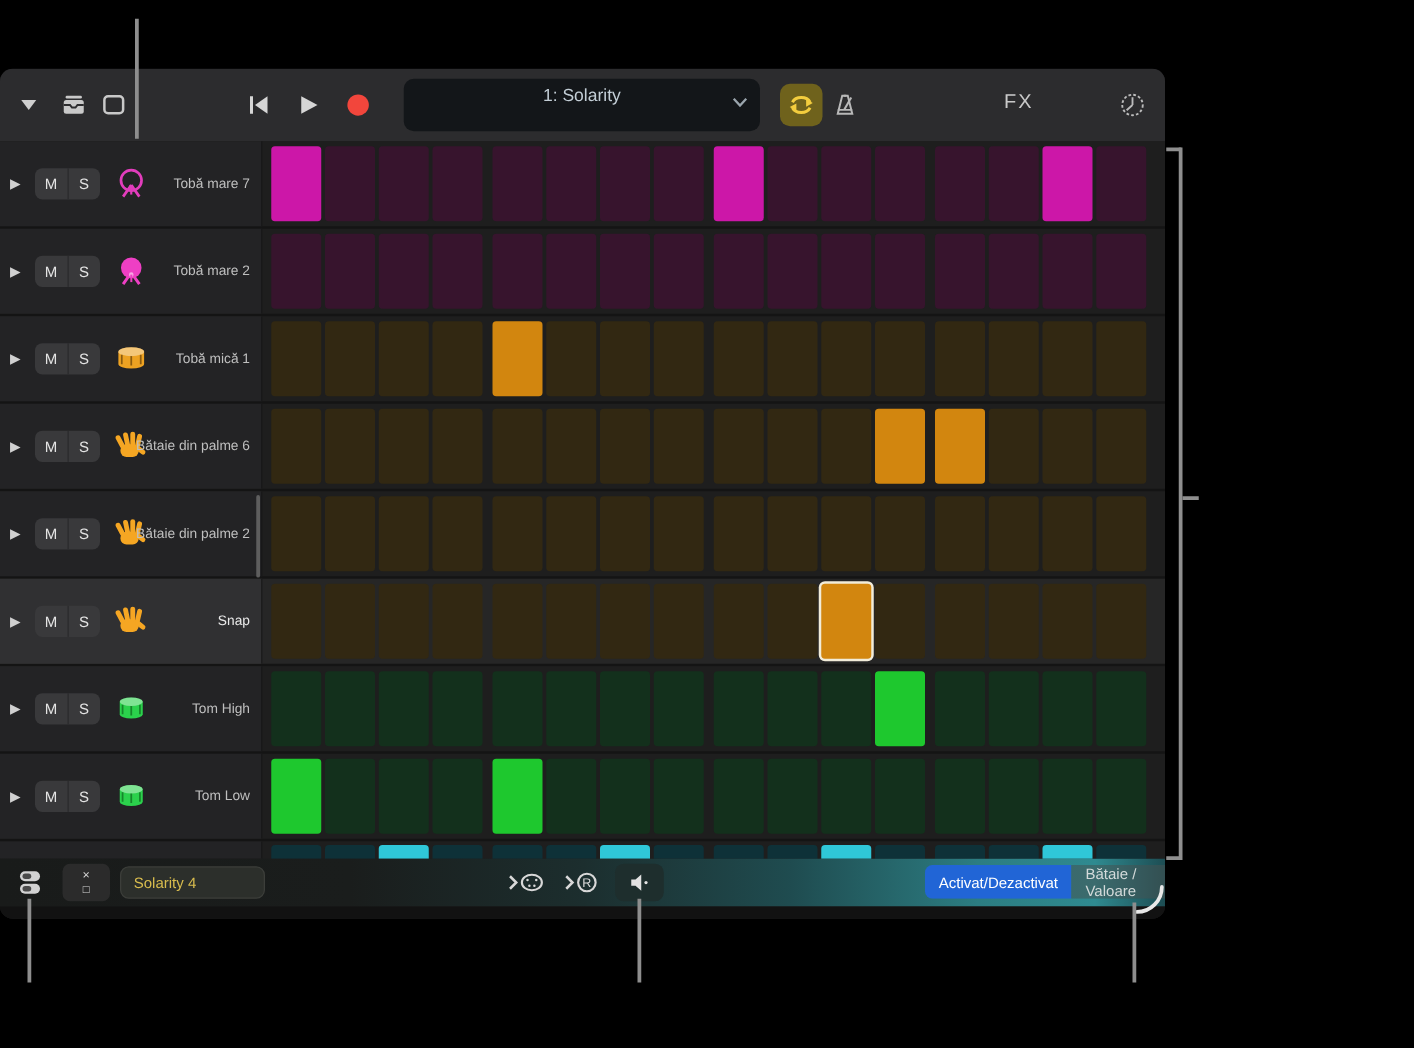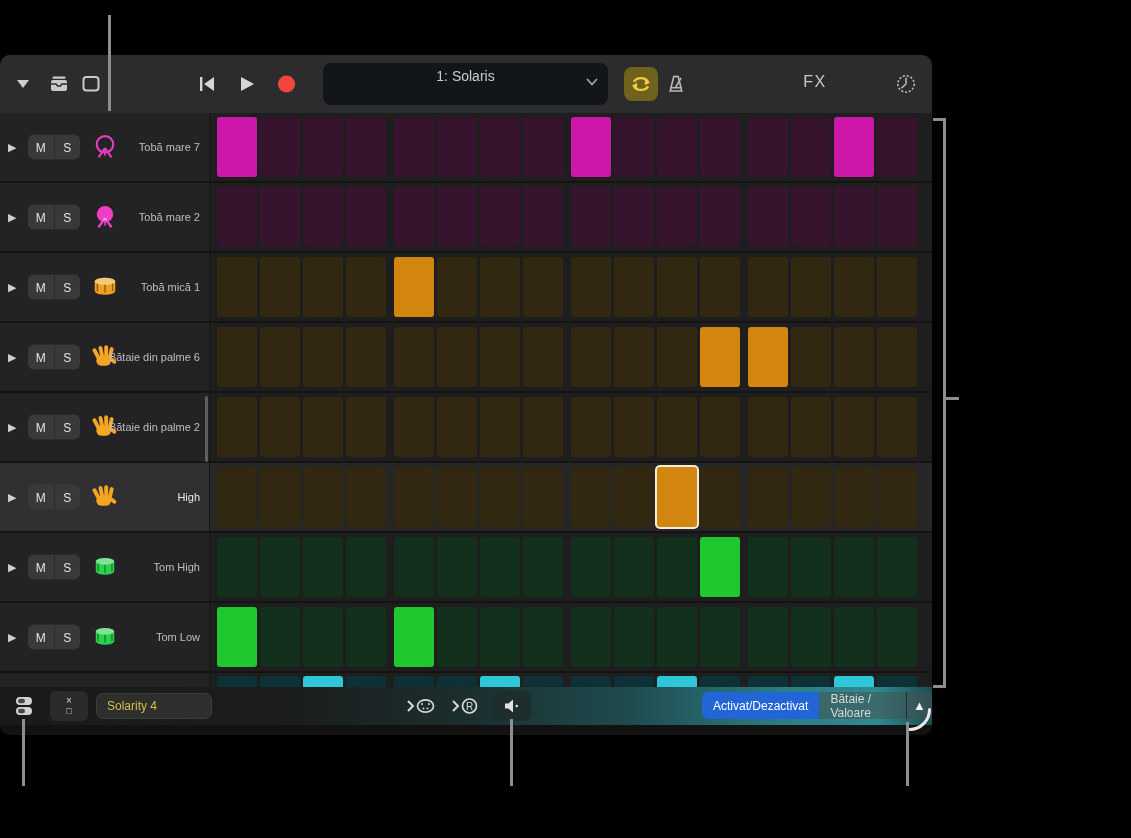--- a/index.html
+++ b/index.html
@@ -38,21 +38,21 @@
   .bottombar{position:relative;height:38px;
     background:linear-gradient(90deg,#191b1a 0%,#1a1d1c 30%,#1c2e2e 50%,#1f4c50 68%,#2c7d82 84%,#2f8a90 94%,#1d4d53 100%);}
   .winfooter{height:10px;background:#121212;}
   .bb{position:absolute;display:flex;align-items:center;justify-content:center;}
   .xsqbtn{left:50px;top:4px;width:38px;height:30px;background:#2b2b2b;border-radius:6px;flex-direction:column;line-height:1;}
   .xsqbtn .x{font-size:10px;color:#d5d5d5;}
   .xsqbtn .sq{font-size:9px;color:#d5d5d5;margin-top:1px;}
   .patfield{position:absolute;left:96px;top:6px;width:116px;height:26px;background:#2c2f2b;border:1px solid #3c3e3a;
     border-radius:7px;box-sizing:border-box;display:flex;align-items:center;padding-left:10px;font-size:12px;color:#d8bc4e;}
   .spkbtn{left:492px;top:4px;width:39px;height:30px;background:#1e2e2d;border-radius:7px;}
-  .seg{position:absolute;left:702px;top:5px;height:27px;display:flex;border-radius:6px;overflow:hidden;font-size:12px;}
+  .seg{position:absolute;left:740px;top:5px;height:27px;display:flex;border-radius:6px;overflow:hidden;font-size:12px;}
   .seg .s1{background:#2165d6;color:#fff;display:flex;align-items:center;padding:0 11px;}
   .seg .s2{background:rgba(70,82,82,.55);color:#d3dada;display:flex;align-items:center;padding:0 11px;}
   .seg .s3{background:rgba(70,82,82,.55);color:#f0f0f0;display:flex;align-items:center;justify-content:center;
            width:33px;border-left:1px solid rgba(25,30,30,.7);font-size:13px;}
   
   .callout{position:absolute;background:#8e8e8e;z-index:50;}
   .resizearc{position:absolute;left:908px;top:708px;z-index:40;}
 </style>
 </head>
 <body>
@@ -88,21 +88,21 @@
         <polygon points="2,1 15,8 2,15" fill="#d6d6d6"></polygon>
       </svg>
     </div>
     <div class="tb" style="left:276px;top:20px;width:20px;height:18px;">
       <svg width="19" height="18" viewBox="0 0 19 18">
         <ellipse cx="9.5" cy="9" rx="8.6" ry="8.5" fill="#f2463c"></ellipse>
       </svg>
     </div>
 
     <div class="lcd">
-      <div>1: Solaris</div>
+      <div>1: Solarity</div>
       <svg class="chev" width="12" height="8" viewBox="0 0 12 8">
         <polyline points="1,1 6,6.5 11,1" fill="none" stroke="#9aa5ad" stroke-width="1.8"></polyline>
       </svg>
     </div>
 
     <div class="cyclebtn tb">
       <svg width="26" height="26" viewBox="0 0 24 24">
         <path d="M5.5 10 A7 5.5 0 0 1 18.5 10" fill="none" stroke="#f3cd3e" stroke-width="2.2"></path>
         <polygon points="20.5,10.5 15.6,7.6 15.6,13.2" fill="#f3cd3e"></polygon>
         <path d="M18.5 14 A7 5.5 0 0 1 5.5 14" fill="none" stroke="#f3cd3e" stroke-width="2.2"></path>
@@ -315,21 +315,21 @@
           <span class="ticon"><svg width="26" height="26" viewBox="0 0 24 24">
               <g fill="#f5a623">
       <rect x="4" y="10.5" width="13.5" height="9.5" rx="4.5"></rect>
       <rect x="2.2" y="3.5" width="3.6" height="10.5" rx="1.8" transform="rotate(-28 4 9)"></rect>
       <rect x="6.8" y="1.8" width="3.6" height="11.5" rx="1.8" transform="rotate(-12 8.6 7.5)"></rect>
       <rect x="11.3" y="1.2" width="3.6" height="11.5" rx="1.8"></rect>
       <rect x="15.6" y="2.8" width="3.6" height="10.5" rx="1.8" transform="rotate(13 17.4 8)"></rect>
       <rect x="14.5" y="13" width="8.5" height="3.6" rx="1.8" transform="rotate(38 18.7 14.8)"></rect>
      </g>
             </svg></span>
-          <span class="tlabel">High</span>
+          <span class="tlabel">Snap</span>
         </div>
         <div class="cells">
           <div class="cell" style="margin-left: 7px; background: rgb(50, 40, 18);"></div>
           <div class="cell" style="margin-left: 3px; background: rgb(50, 40, 18);"></div>
           <div class="cell" style="margin-left: 3px; background: rgb(50, 40, 18);"></div>
           <div class="cell" style="margin-left: 3px; background: rgb(50, 40, 18);"></div>
           <div class="cell" style="margin-left: 8px; background: rgb(50, 40, 18);"></div>
           <div class="cell" style="margin-left: 3px; background: rgb(50, 40, 18);"></div>
           <div class="cell" style="margin-left: 3px; background: rgb(50, 40, 18);"></div>
           <div class="cell" style="margin-left: 3px; background: rgb(50, 40, 18);"></div>

